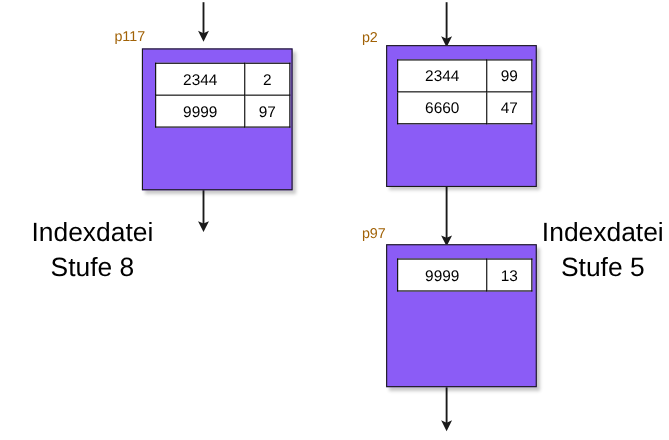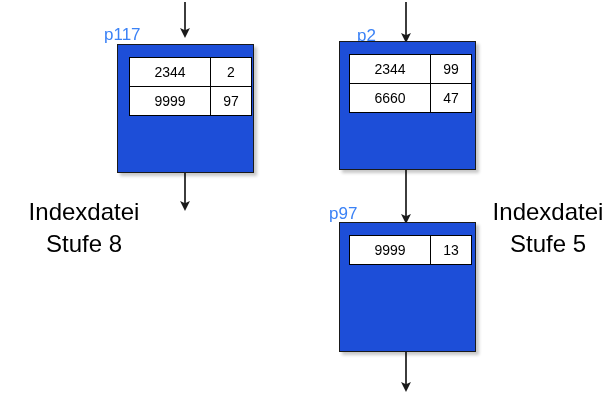--- a/index.html
+++ b/index.html
@@ -16,33 +16,34 @@
     position: relative;
     width: 608px;
     height: 400px;
     background: #ffffff;
     overflow: hidden;
   }
 
   
   .page-block {
     position: absolute;
-    background: #1d4ed8;
+    background: #8b5cf6;
     border: 1.6px solid #1a1a1a;
     box-shadow: 3px 3px 3px rgba(0,0,0,0.22);
     box-sizing: border-box;
+    margin-left: 12px;
   }
 
   
   .block-label {
     position: absolute;
     font-family: "Liberation Sans", sans-serif;
-    font-size: 17px;
+    font-size: 13px;
     font-weight: 400;
-    color: #3b82f6;
+    color: #a16207;
     letter-spacing: 0px;
     white-space: nowrap;
     line-height: 1;
   }
 
   
   .entry-table {
     position: absolute;
     border-collapse: collapse;
     background: #ffffff;
@@ -128,21 +129,21 @@
           <td class="ptr-cell">2</td>
         </tr>
         <tr>
           <td class="key-cell">9999</td>
           <td class="ptr-cell">97</td>
         </tr>
       </tbody>
     </table>
   </div>
 
-  <div class="block-label" style="left:329px; top:27px;margin-left:28px;">p2</div>
+  <div class="block-label" style="left:329px; top:27px;">p2</div>
 
   <div class="page-block" style="left:339px; top:41px; width:137px; height:129px;">
     <table class="entry-table" style="left:9px; top:12px;">
       <tbody>
         <tr>
           <td class="key-cell">2344</td>
           <td class="ptr-cell">99</td>
         </tr>
         <tr>
           <td class="key-cell">6660</td>

